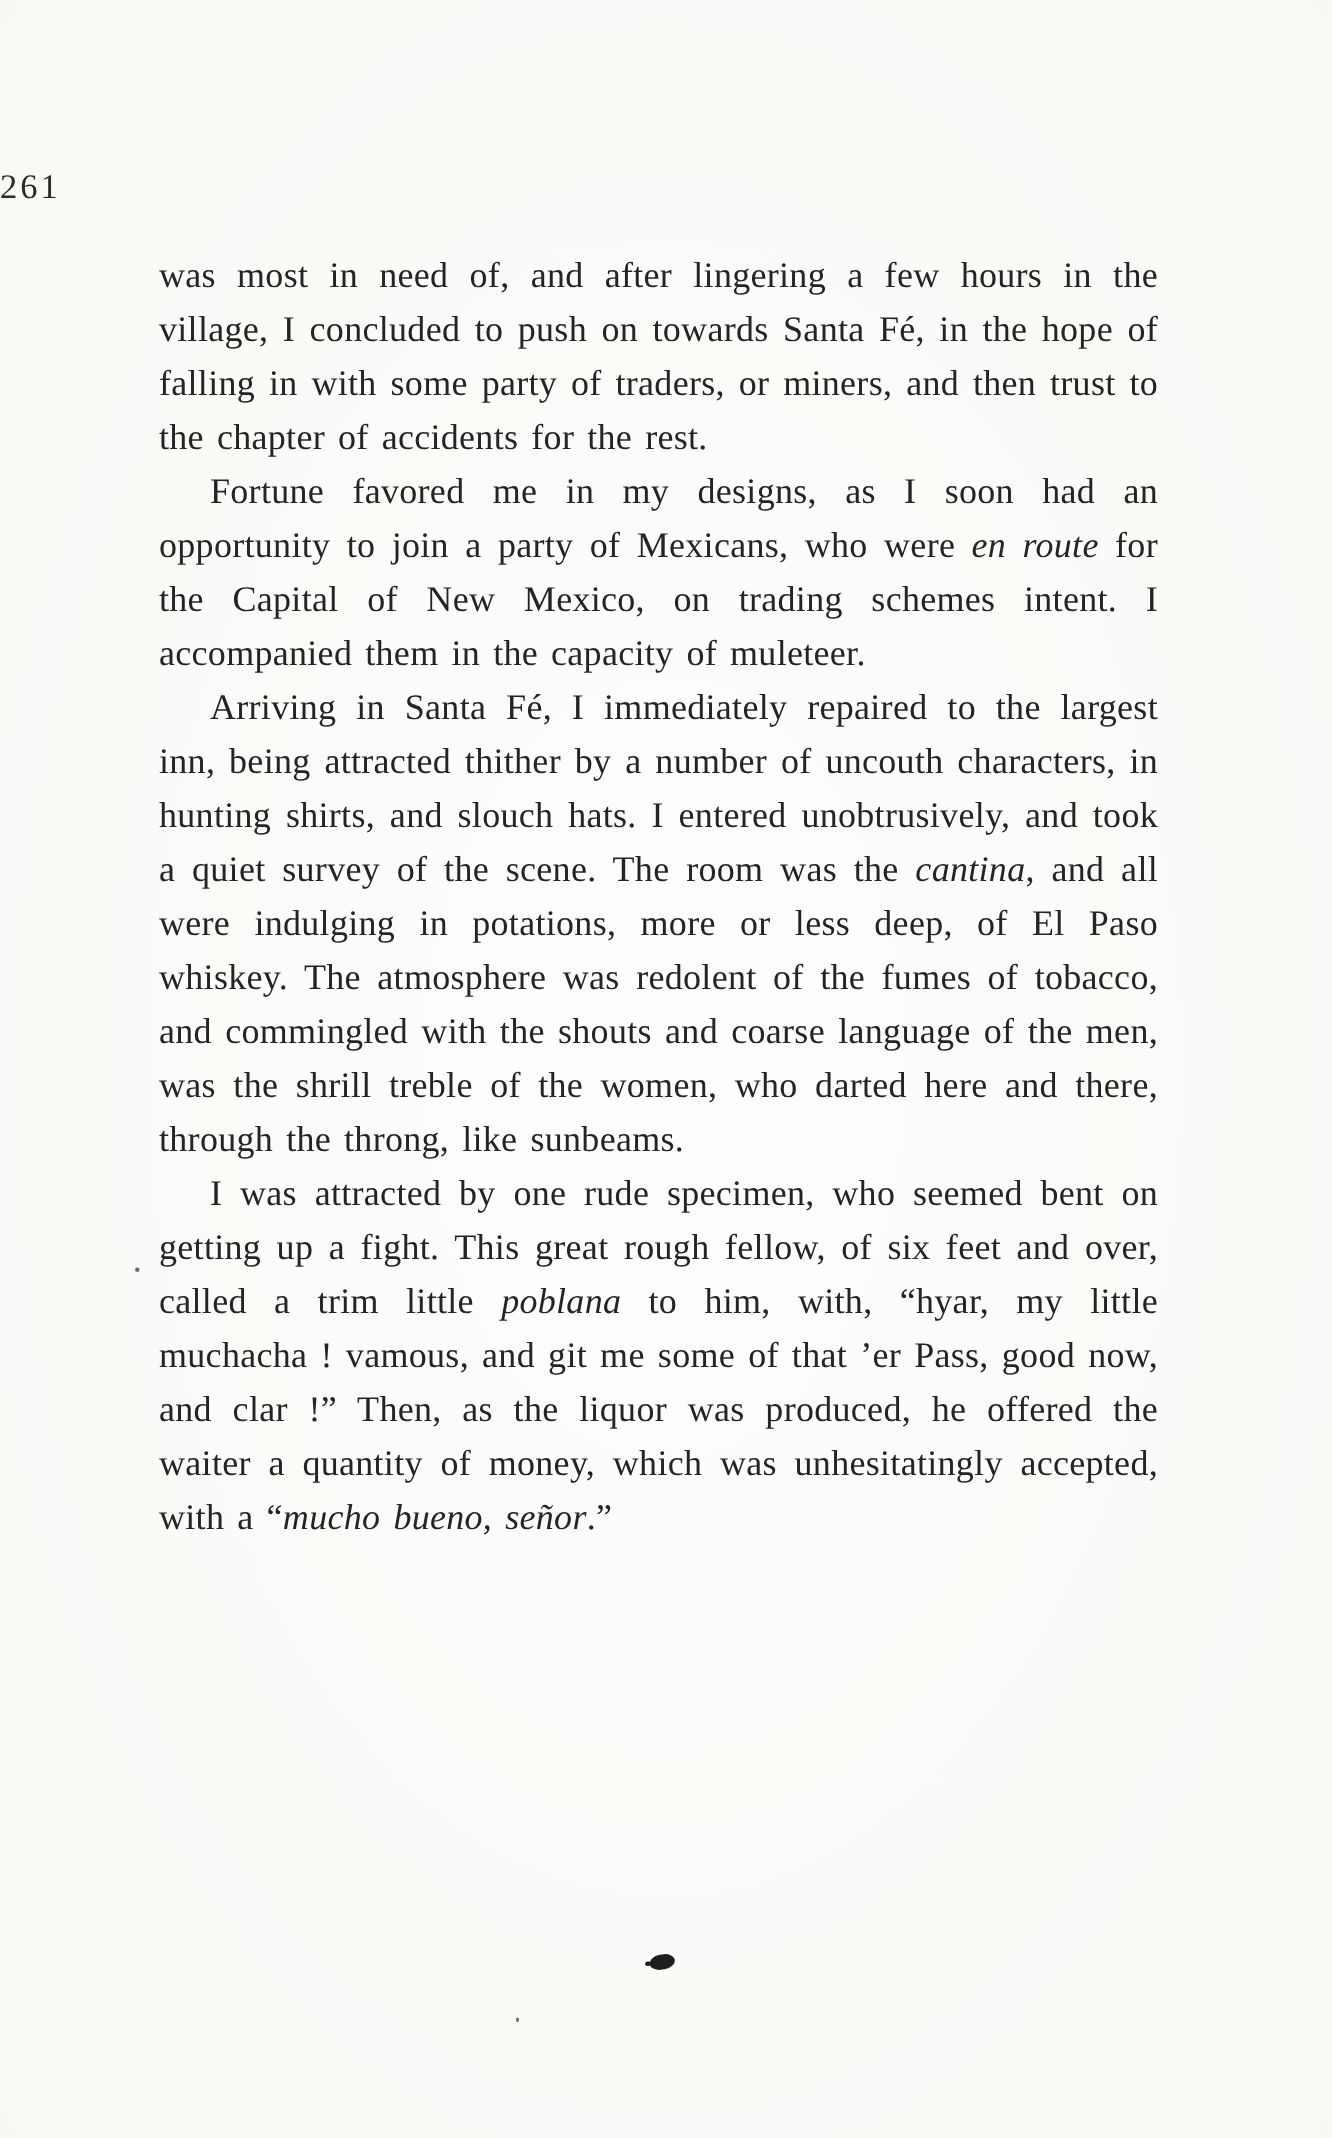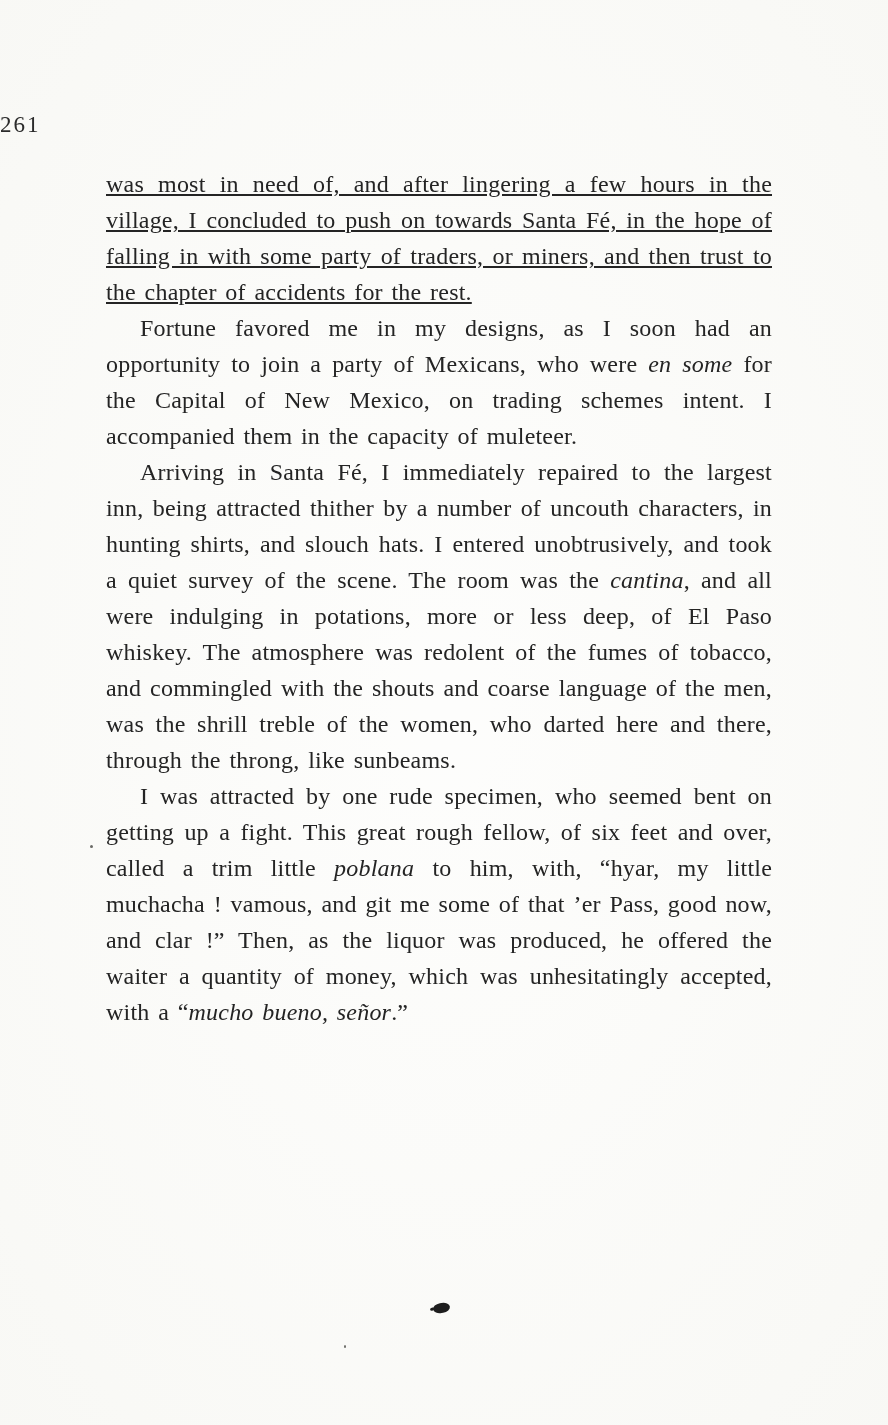--- a/index.html
+++ b/index.html
@@ -41,21 +41,20 @@
     text-align: justify;
     word-spacing: 2.5px;
     letter-spacing: 0.2px;
   }
   .para {
     margin: 0;
     text-indent: 34px;
   }
   .para.no-indent {
     text-indent: 0;
-    text-decoration: underline;
   }
   .italic {
     font-style: italic;
   }
   .ornament {
     position: absolute;
     left: 433px;
     top: 1303px;
     width: 17px;
     height: 10px;
@@ -88,21 +87,21 @@
 
   <div class="page-number">261</div>
 
   <div class="text-block">
 
     <p class="para no-indent">
       <span>was most in need of, and after lingering a few hours in the village, I concluded to push on towards Santa Fé, in the hope of falling in with some party of traders, or miners, and then trust to the chapter of accidents for the rest.</span>
     </p>
 
     <p class="para">
-      <span>Fortune favored me in my designs, as I soon had an opportunity to join a party of Mexicans, who were </span><span class="italic">en some</span><span> for the Capital of New Mexico, on trading schemes intent.  I accompanied them in the capacity of muleteer.</span>
+      <span>Fortune favored me in my designs, as I soon had an opportunity to join a party of Mexicans, who were </span><span class="italic">en route</span><span> for the Capital of New Mexico, on trading schemes intent.  I accompanied them in the capacity of muleteer.</span>
     </p>
 
     <p class="para">
       <span>Arriving in Santa Fé, I immediately repaired to the largest inn, being attracted thither by a number of uncouth characters, in hunting shirts, and slouch hats.  I entered unobtrusively, and took a quiet survey of the scene.  The room was the </span><span class="italic">cantina</span><span>, and all were indulging in potations, more or less deep, of El Paso whiskey.  The atmosphere was redolent of the fumes of tobacco, and commingled with the shouts and coarse language of the men, was the shrill treble of the women, who darted here and there, through the throng, like sunbeams.</span>
     </p>
 
     <p class="para">
       <span>I was attracted by one rude specimen, who seemed bent on getting up a fight.  This great rough fellow, of six feet and over, called a trim little </span><span class="italic">poblana</span><span> to him, with, “hyar, my little muchacha ! vamous, and git me some of that ’er Pass, good now, and clar !”  Then, as the liquor was produced, he offered the waiter a quantity of money, which was unhesitatingly accepted, with a “</span><span class="italic">mucho bueno, señor</span><span>.”</span>
     </p>
 

